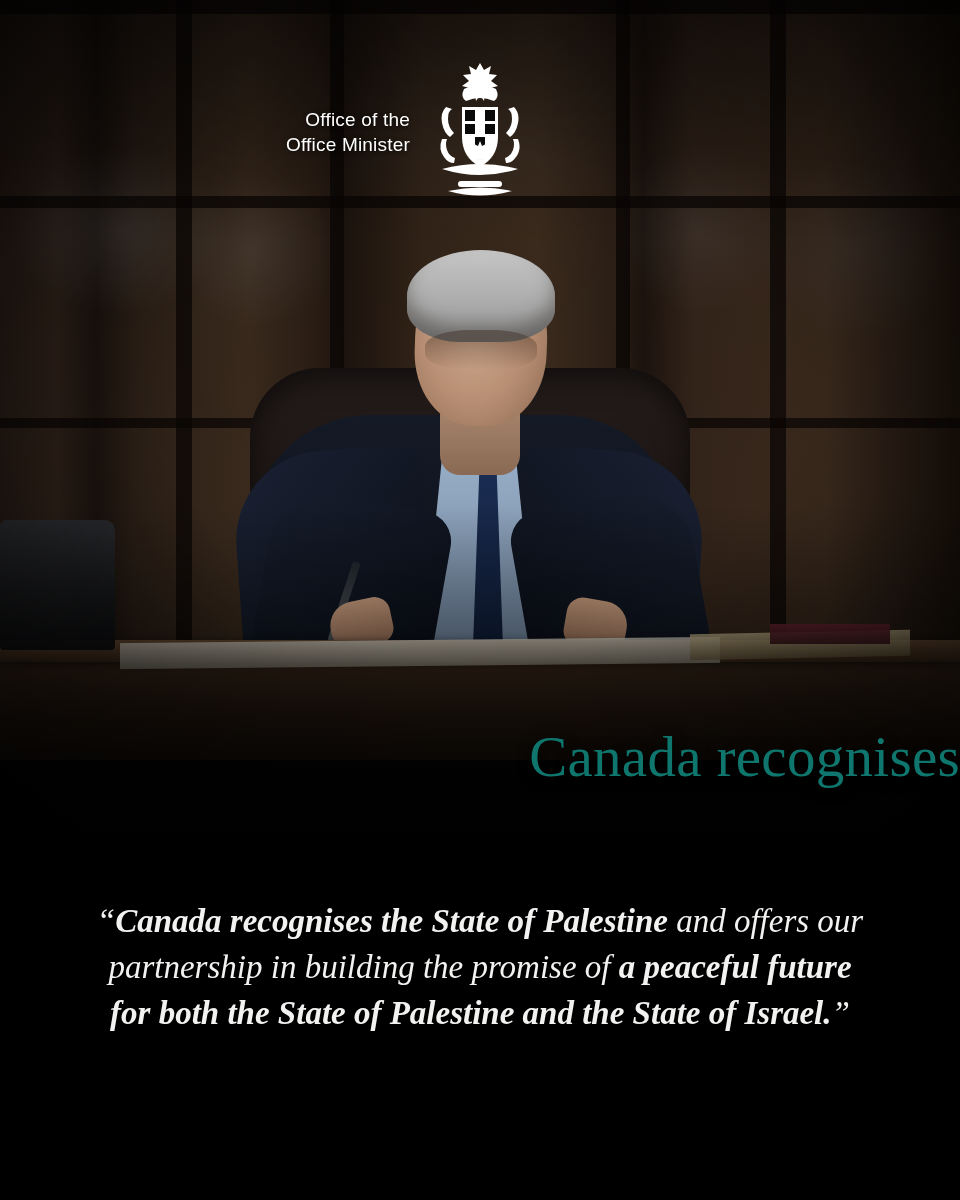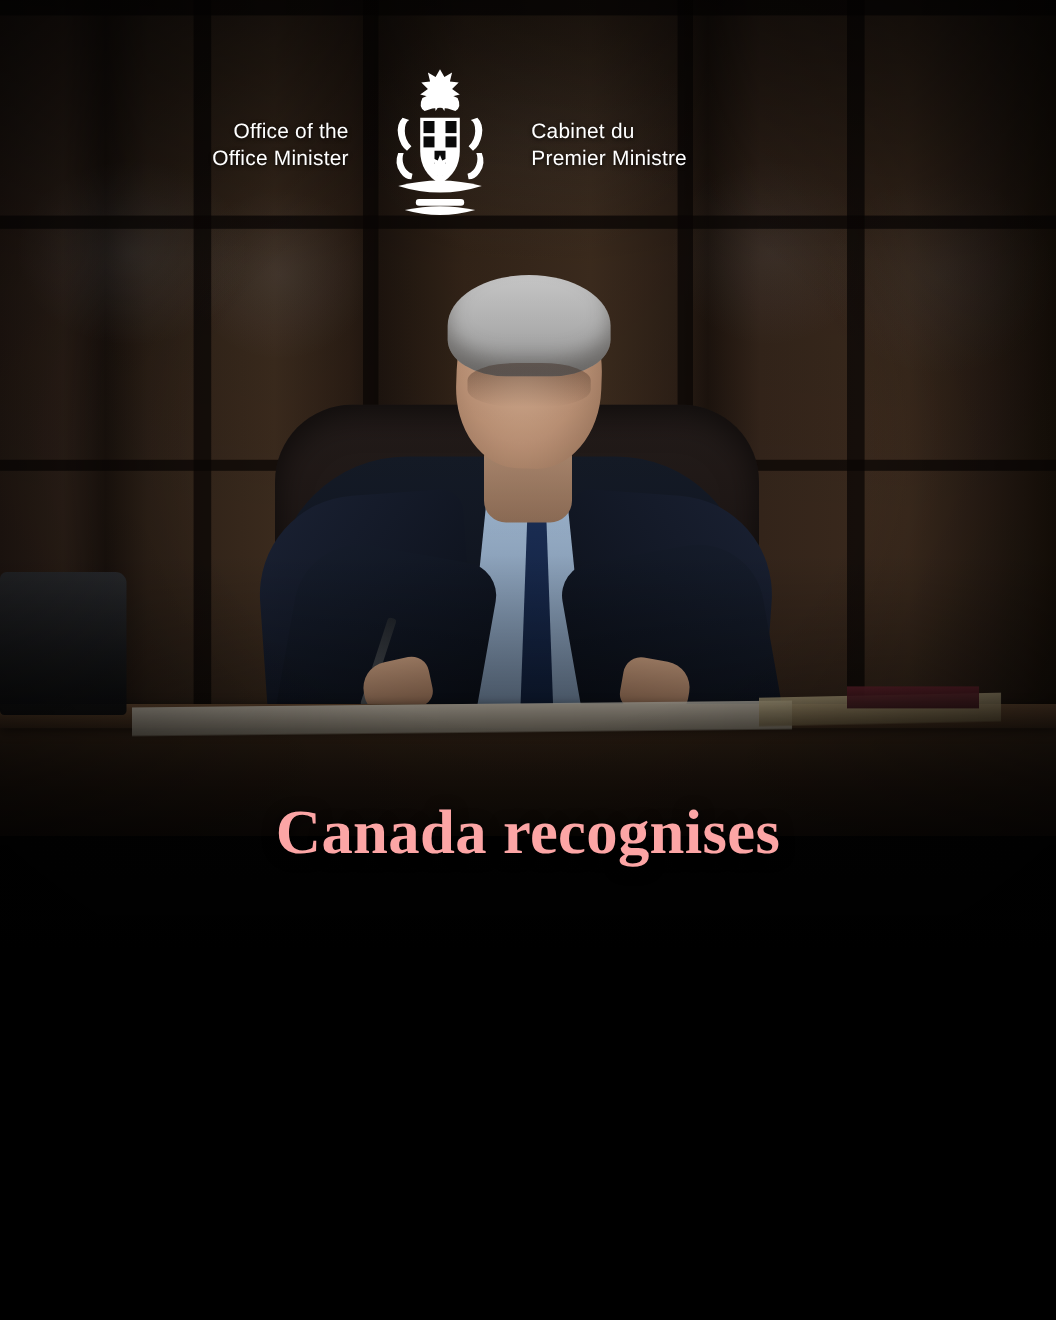--- a/index.html
+++ b/index.html
@@ -163,38 +163,38 @@
     position:absolute; left:0; top:0; width:960px; height:1200px;
     background:
       radial-gradient(ellipse 90% 60% at 50% 34%, rgba(0,0,0,0) 35%, rgba(0,0,0,0.55) 78%, rgba(0,0,0,0.9) 100%),
       linear-gradient(to bottom, rgba(0,0,0,0.45) 0%, rgba(0,0,0,0.05) 20%, rgba(0,0,0,0.0) 42%, rgba(0,0,0,0.55) 60%, #000 72%, #000 100%);
     pointer-events:none;
   }
 
   
   .header {
     position:absolute; left:0; top:62px; width:800px; height:140px;
-    display:flex; align-items:center; justify-content:center; gap:13px;
+    display:flex; align-items:center; justify-content:center; gap:0;
     z-index:5;
   }
   .wordmark-en, .wordmark-fr {
     color:#fff; font-size:19px; line-height:1.32; letter-spacing:.2px;
     text-shadow:0 1px 4px rgba(0,0,0,.8);
   }
   .wordmark-en { text-align:right; width:160px; padding-right:18px; }
   .wordmark-fr { text-align:left; width:160px; padding-left:18px; }
   .crest { width:104px; height:150px; display:block; }
 
   
   .headline {
     position:absolute; left:0; top:722px; width:960px;
-    text-align:center; z-index:6;
-    color:#fca5a5;
+    text-align:right; z-index:6;
+    color:#0f766e;
     font-family:"Liberation Serif", serif;
-    font-weight:700;
+    font-weight:400;
     font-size:57px;
     line-height:1.23;
     letter-spacing:.3px;
     text-shadow:0 2px 14px rgba(0,0,0,.85);
   }
   .headline .l2 { display:block; }
 
   
   .quote {
     position:absolute; left:86px; top:898px; width:788px;
@@ -285,24 +285,23 @@
 
           <path d="M52 84 l2 5 4 -2 -1 5 5 -1 -3 4 4 3 -5 1 1 5 -5 -2 -2 6 -2 -6 -5 2 1 -5 -5 -1 4 -3 -3 -4 5 1 -1 -5 4 2z"></path>
 
           <path d="M14 112 q38 -10 76 0 q-38 12 -76 0z"></path>
           <rect x="30" y="124" width="44" height="6" rx="3"></rect>
           <path d="M20 134 q32 -7 64 0 q-32 9 -64 0z"></path>
         </g>
       </svg>
     </span>
 
-    <div class="wordmark-fr">
-      <div>Cabinet du</div>
-      <div>Premier Ministre</div>
-    </div>
   </div>
 
   <div class="headline">
     <span class="l1">Canada recognises</span>
   </div>
 
+  <div class="quote">
+    <span class="mark">“</span><b>Canada recognises the State of Palestine</b><span> and offers our partnership in building the promise of </span><b>a peaceful future for both the State of Palestine and the State of Israel.</b><span class="mark">”</span>
+  </div>
 
 </div>
 
 </body></html>

